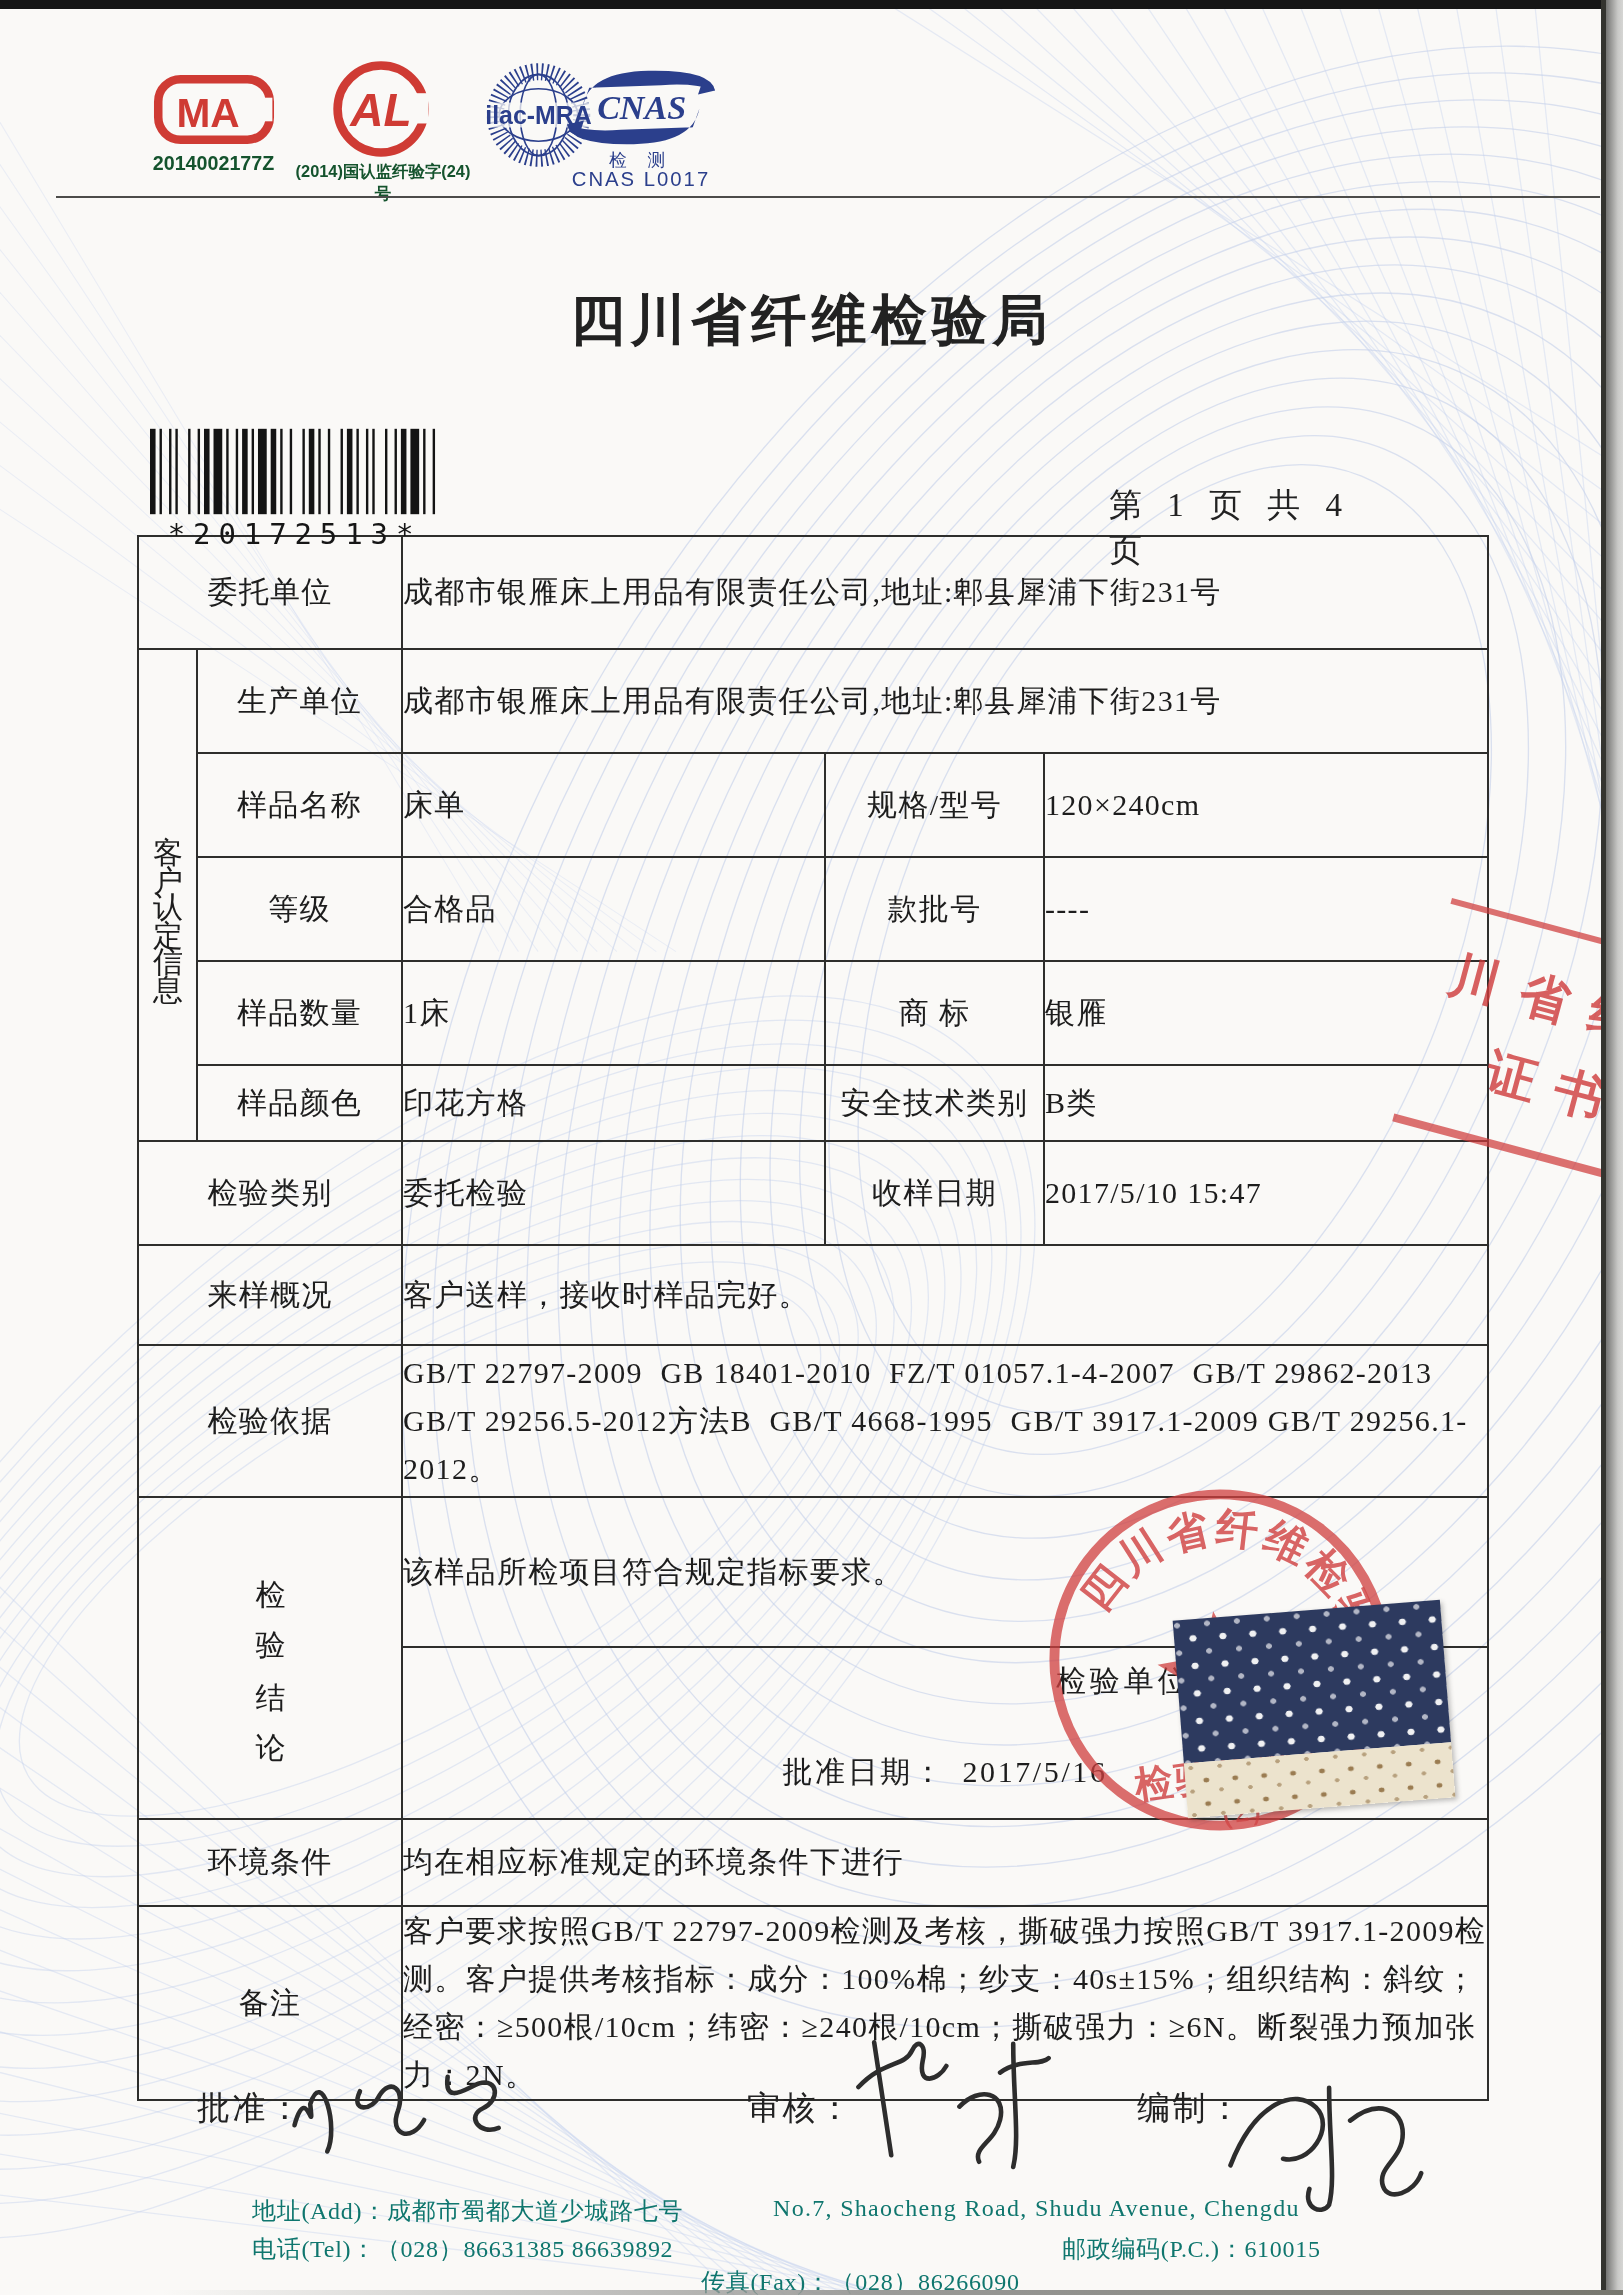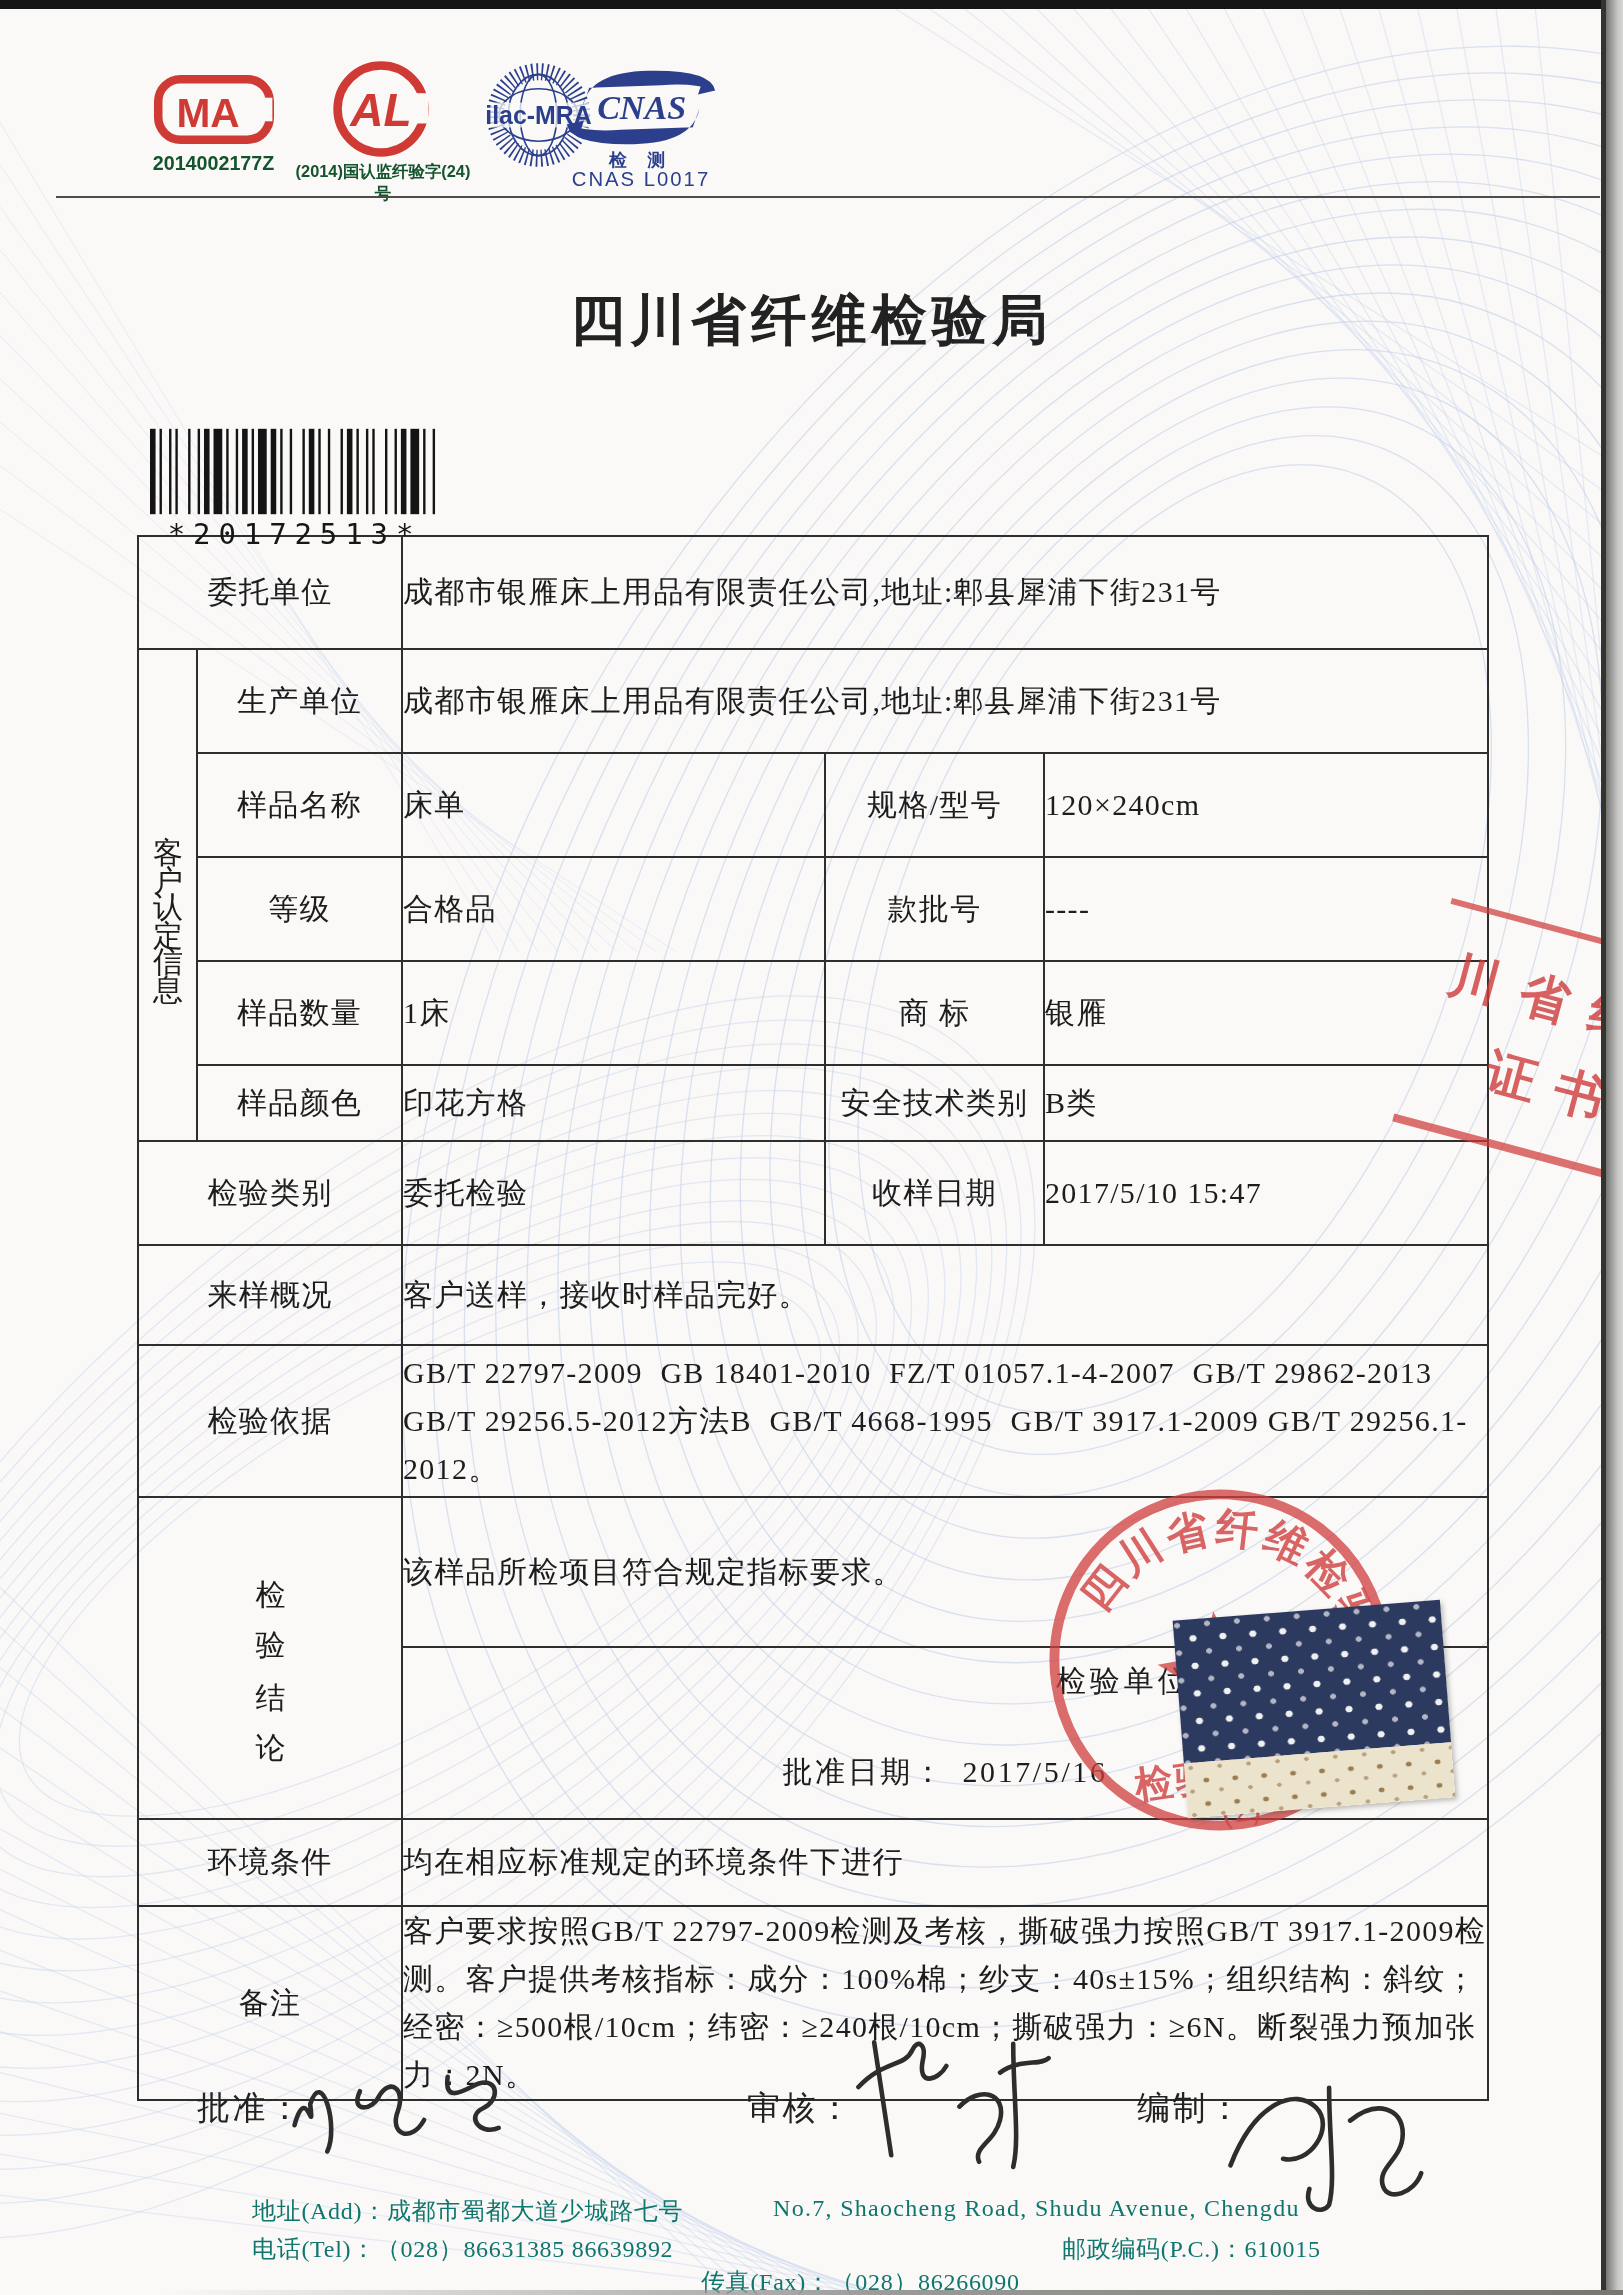--- a/index.html
+++ b/index.html
@@ -188,21 +188,21 @@
     <text x="86" y="100" text-anchor="middle" font-size="38" font-weight="bold" fill="#2b3f8c" font-family="Liberation Sans,sans-serif">ilac-MRA</text>
   </svg>
 
   <svg class="logo" style="left:563px;top:68px;" width="156" height="79" viewBox="0 0 238 120">
     <path d="M 30 58 Q 40 6 130 4 Q 226 2 232 34 Q 200 22 150 26 L 40 30 Z" fill="#2b3f8c"></path>
     <path d="M 208 62 Q 198 114 108 116 Q 12 118 6 86 Q 38 98 88 94 L 198 90 Z" fill="#2b3f8c"></path>
     <path d="M 214 16 L 232 34 L 206 40 Z" fill="#2b3f8c"></path>
     <path d="M 24 104 L 6 86 L 32 80 Z" fill="#2b3f8c"></path>
     <text x="120" y="78" text-anchor="middle" font-size="52" font-weight="bold" font-style="italic" fill="#2b3f8c" font-family="Liberation Serif,serif">CNAS</text>
   </svg>
-  <div class="blue-caption" style="left:563px;top:148px;width:156px;font-size:17.7px;letter-spacing:7.9px;font-weight:bold;">检  测</div>
+  <div class="blue-caption" style="left:563px;top:148px;width:156px;font-size:17.7px;letter-spacing:7.9px;font-weight:normal;">检  测</div>
   <div class="blue-caption" style="left:563px;top:168px;width:156px;font-size:20.3px;letter-spacing:2px;">CNAS L0017</div>
 
   <div class="rule"></div>
 
   <div class="title">四川省纤维检验局</div>
 
   <svg id="bars" width="289" height="87" viewBox="0 0 440 130">
       <rect x="0.00" y="0" width="8.47" height="130" fill="#141414"></rect>
       <rect x="14.51" y="0" width="3.64" height="130" fill="#141414"></rect>
       <rect x="29.01" y="0" width="3.64" height="130" fill="#141414"></rect>
@@ -229,20 +229,21 @@
       <rect x="328.79" y="0" width="3.64" height="130" fill="#141414"></rect>
       <rect x="338.46" y="0" width="3.64" height="130" fill="#141414"></rect>
       <rect x="357.80" y="0" width="3.64" height="130" fill="#141414"></rect>
       <rect x="372.31" y="0" width="3.64" height="130" fill="#141414"></rect>
       <rect x="381.98" y="0" width="8.47" height="130" fill="#141414"></rect>
       <rect x="396.48" y="0" width="13.31" height="130" fill="#141414"></rect>
       <rect x="415.82" y="0" width="3.64" height="130" fill="#141414"></rect>
       <rect x="430.33" y="0" width="3.64" height="130" fill="#141414"></rect>
     </svg>
   <div class="barcode-text">*20172513*</div>
+  <div class="page-indicator">第 1 页  共 4 页</div>
 
   <table class="report">
     <colgroup>
         <col style="width:59px">
         <col style="width:205px">
         <col style="width:423px">
         <col style="width:219px">
         <col style="width:444px">
       </colgroup>
     <tbody>

